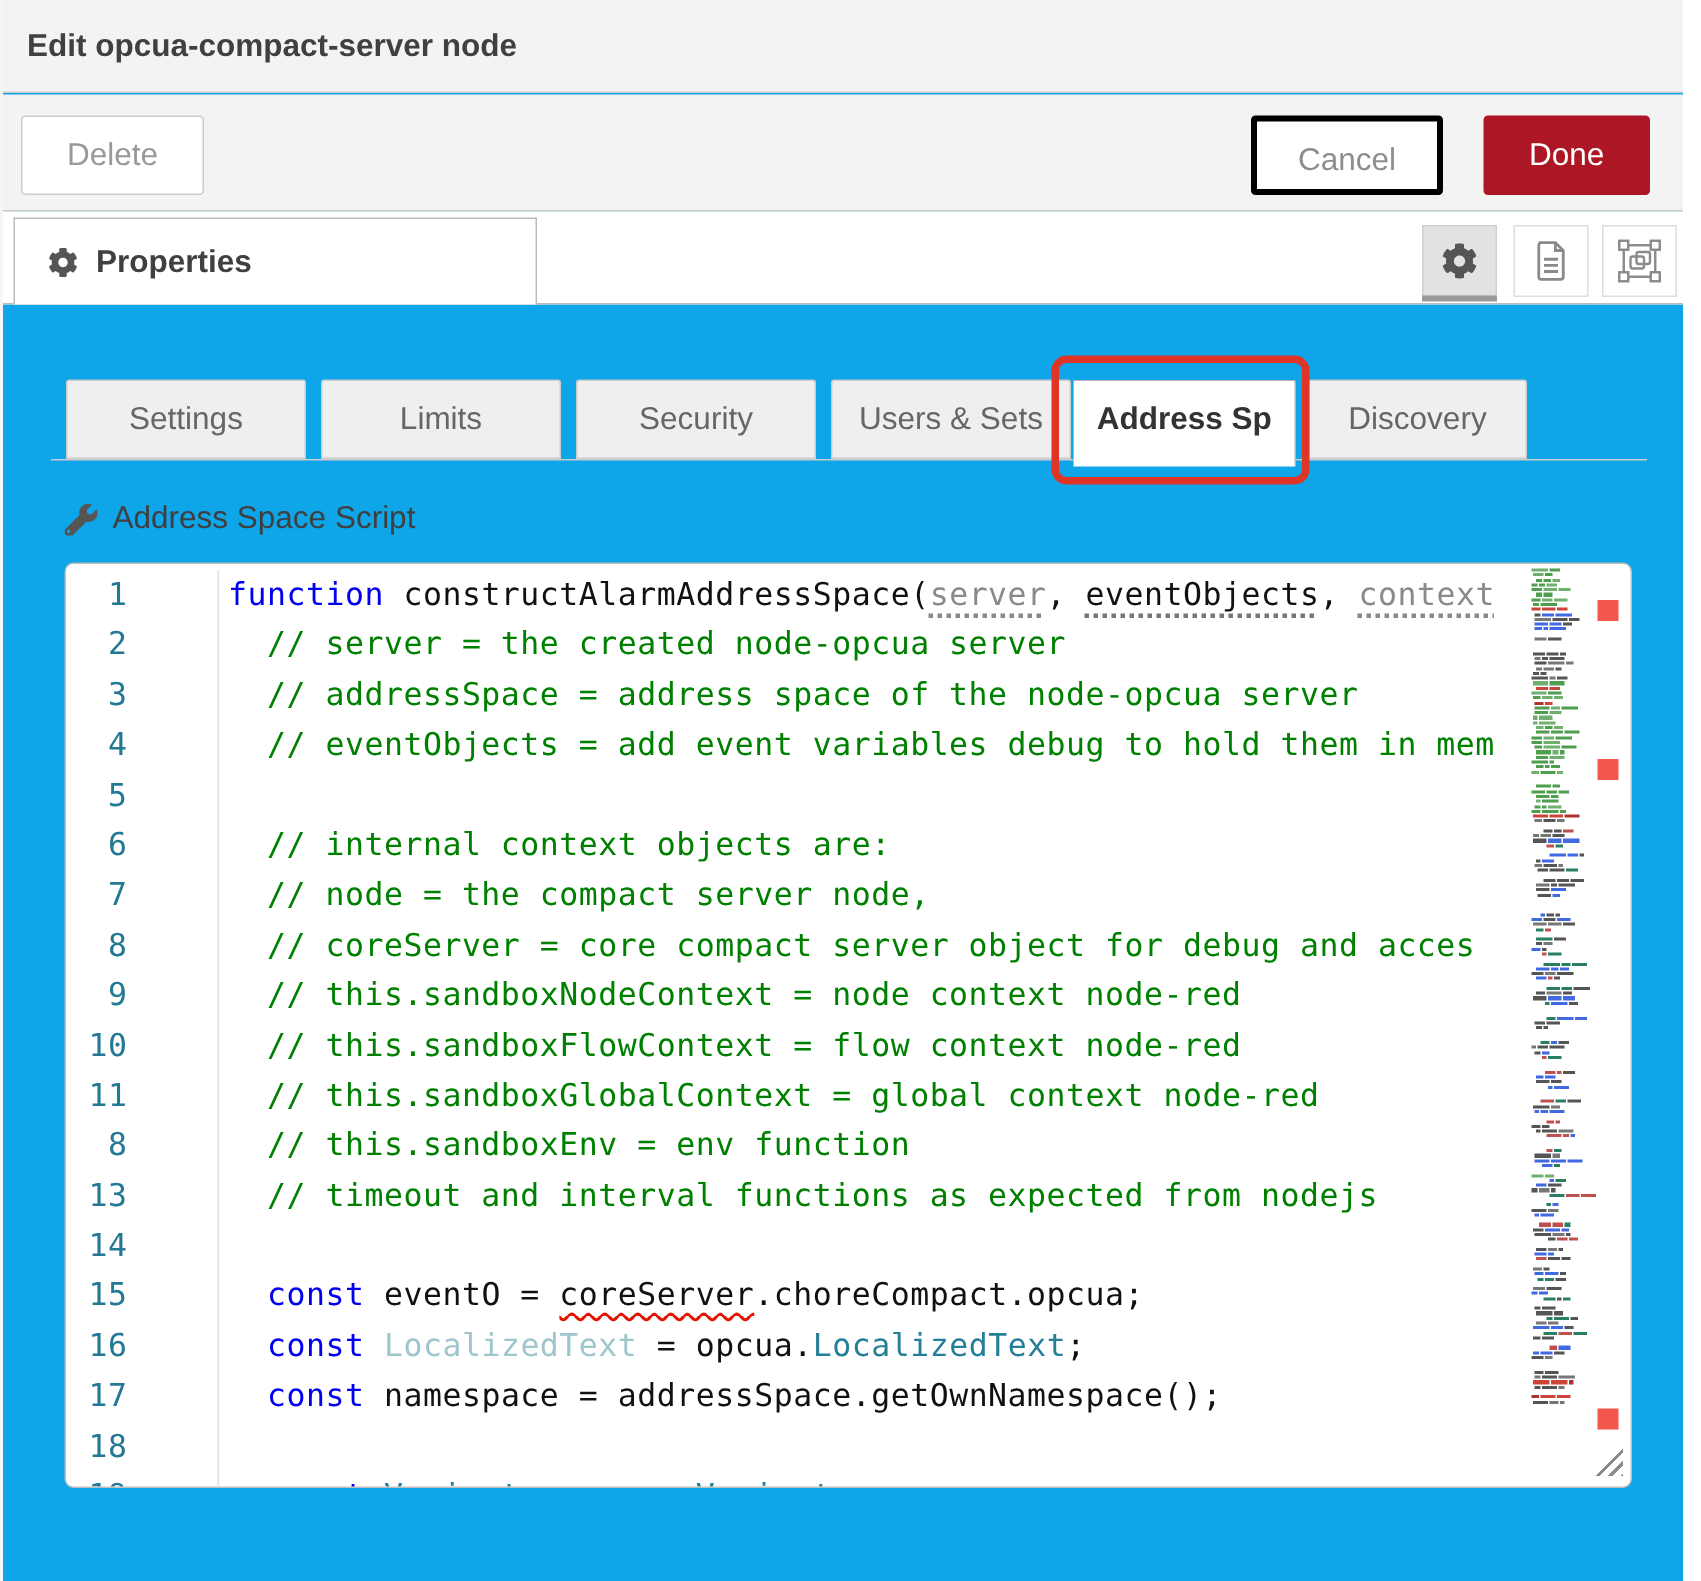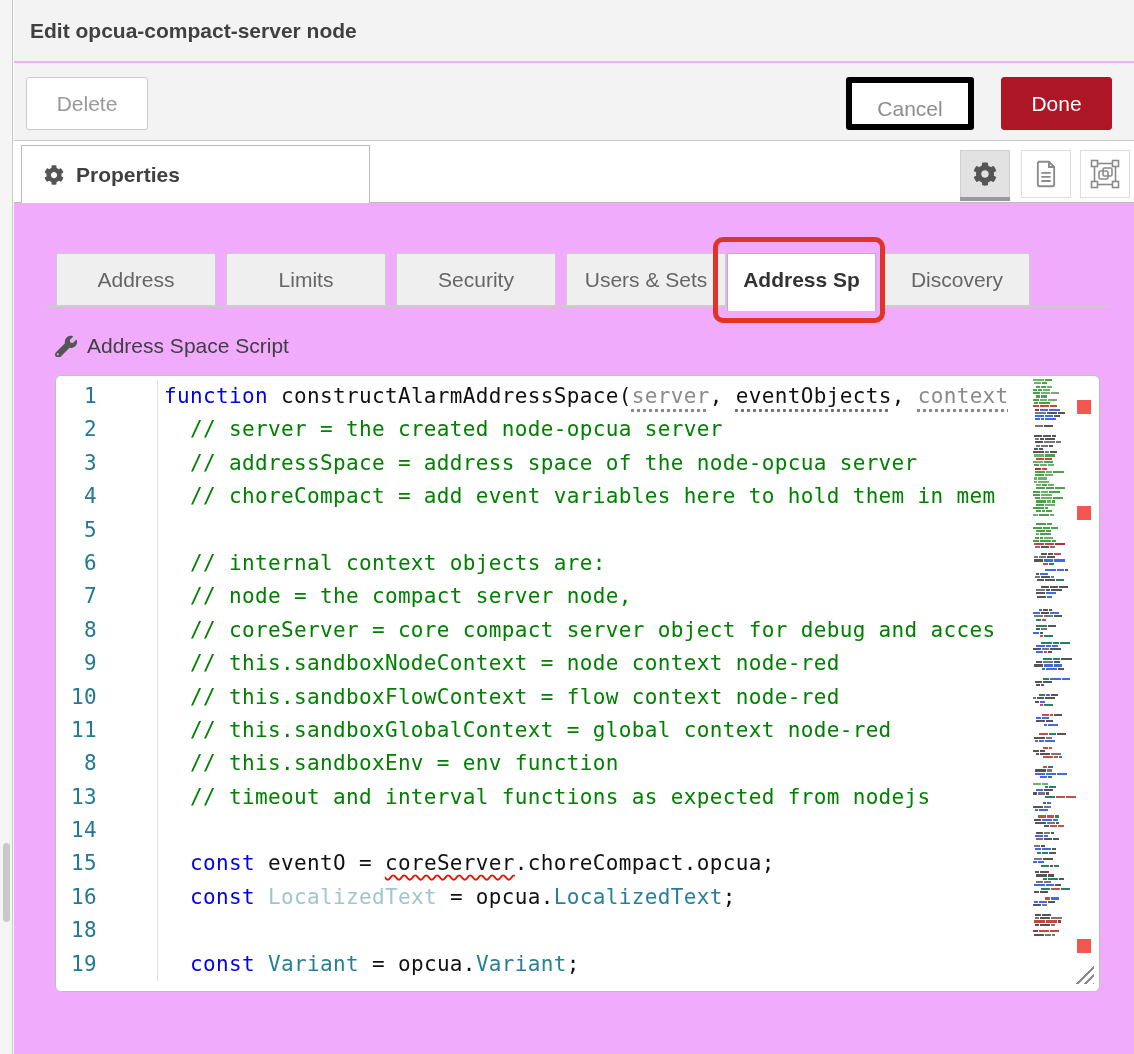--- a/index.html
+++ b/index.html
@@ -6,35 +6,35 @@
   html,body { width:1134px; height:1054px; background:#fff; overflow:hidden;
               font-family:"Liberation Sans", sans-serif; }
   .page { position:relative; width:1134px; height:1054px; background:#fff; }
 
   
   .left-strip { position:absolute; left:0; top:0; width:13px; height:1054px;
                 background:#f5f5f5; border-right:1px solid #c9c9c9; }
   .left-thumb { position:absolute; left:3px; top:843px; width:7px; height:79px;
                 background:#c9c9c9; border-radius:4px; }
 
-  .dialog { position:absolute; left:14px; top:0; width:1120px; height:1054px; background:#f0abfc; }
+  .dialog { position:absolute; left:2px; top:0; width:1120px; height:1054px; background:#0ea5e9; }
 
   
   .hdr { position:absolute; left:0; top:0; width:1120px; height:62px;
          background:#f3f3f3; border-bottom:1px solid #ccc; }
   .hdr-title { position:absolute; left:16px; top:0; line-height:62px;
                font-size:21px; font-weight:bold; color:#404040; }
 
   
   .btnrow { position:absolute; left:0; top:63px; width:1120px; height:78px;
             background:#f3f3f3; border-bottom:1px solid #c9c9c9; }
   .btn { position:absolute; top:14px; height:53px; border-radius:3px;
          font-size:21px; text-align:center; line-height:51px; cursor:pointer; }
   .btn-delete { left:12px; width:122px; background:#fff; border:1px solid #ccc; color:#999; }
-  .btn-cancel { left:832px; width:128px; background:#fff; border:6px solid #000000; color:#8d8d8d; }
+  .btn-cancel { left:832px; width:128px; background:#fff; border:4px solid #000000; color:#8d8d8d; }
   .btn-done   { left:987px; width:111px; background:#AD1625; border:1px solid #AD1625; color:#fff; }
 
   
   .propsrow { position:absolute; left:0; top:141px; width:1120px; height:62px;
               background:#fff; }
   .propsrow .rule { position:absolute; left:0; top:61px; width:1120px; height:1px; background:#bbb; }
   .props-tab { position:absolute; left:7px; top:4px; width:349px; height:58px;
                background:#fff; border:1px solid #bbb; border-bottom:none; z-index:2; }
   .props-tab-inner { display:flex; align-items:center; gap:12px; padding-left:22px; height:100%; }
   .props-label { font-size:21px; font-weight:bold; color:#404040; }
@@ -150,21 +150,21 @@
             <rect x="9" y="12" width="9" height="8" rx="1.5"></rect>
             <rect x="13" y="9" width="9" height="8" rx="1.5"></rect>
           </svg>
         </span>
       </div>
     </div>
 
     <div class="tabsarea">
       <div class="tabs-rule"></div>
       <div id="tabs-host">
-          <div class="tab" style="left: 42px; width: 160px;">Address</div>
+          <div class="tab" style="left: 42px; width: 160px;">Settings</div>
           <div class="tab" style="left: 212px; width: 160px;">Limits</div>
           <div class="tab" style="left: 382px; width: 160px;">Security</div>
           <div class="tab" style="left: 552px; width: 160px;">Users &amp; Sets</div>
           <div class="tab active" style="left: 713px; width: 149px;">Address Sp</div>
           <div class="tab" style="left: 870px; width: 146px;">Discovery</div>
         </div>
       <div class="annotation" id="annotation-box" style="border-color: rgb(223, 53, 38);"></div>
     </div>
 
     <div class="section">
@@ -185,21 +185,21 @@
           <div class="crow">
             <span class="ln">2</span>
             <span class="codetxt"><span class="tk-cm">  // server = the created node-opcua server</span></span>
           </div>
           <div class="crow">
             <span class="ln">3</span>
             <span class="codetxt"><span class="tk-cm">  // addressSpace = address space of the node-opcua server</span></span>
           </div>
           <div class="crow">
             <span class="ln">4</span>
-            <span class="codetxt"><span class="tk-cm">  // choreCompact = add event variables here to hold them in mem</span></span>
+            <span class="codetxt"><span class="tk-cm">  // eventObjects = add event variables debug to hold them in mem</span></span>
           </div>
           <div class="crow">
             <span class="ln">5</span>
             <span class="codetxt"></span>
           </div>
           <div class="crow">
             <span class="ln">6</span>
             <span class="codetxt"><span class="tk-cm">  // internal context objects are:</span></span>
           </div>
           <div class="crow">
@@ -234,20 +234,24 @@
             <span class="ln">14</span>
             <span class="codetxt"></span>
           </div>
           <div class="crow">
             <span class="ln">15</span>
             <span class="codetxt"><span class="tk-pl">  </span><span class="tk-kw">const</span><span class="tk-pl"> eventO = </span><span class="tk-er">coreServer</span><span class="tk-pl">.choreCompact.opcua;</span></span>
           </div>
           <div class="crow">
             <span class="ln">16</span>
             <span class="codetxt"><span class="tk-pl">  </span><span class="tk-kw">const</span><span class="tk-pl"> </span><span class="tk-fd">LocalizedText</span><span class="tk-pl"> = opcua.</span><span class="tk-ty">LocalizedText</span><span class="tk-pl">;</span></span>
+          </div>
+          <div class="crow">
+            <span class="ln">17</span>
+            <span class="codetxt"><span class="tk-pl">  </span><span class="tk-kw">const</span><span class="tk-pl"> namespace = addressSpace.getOwnNamespace();</span></span>
           </div>
           <div class="crow">
             <span class="ln">18</span>
             <span class="codetxt"></span>
           </div>
           <div class="crow">
             <span class="ln">19</span>
             <span class="codetxt"><span class="tk-pl">  </span><span class="tk-kw">const</span><span class="tk-pl"> </span><span class="tk-ty">Variant</span><span class="tk-pl"> = opcua.</span><span class="tk-ty">Variant</span><span class="tk-pl">;</span></span>
           </div>
         </div>

